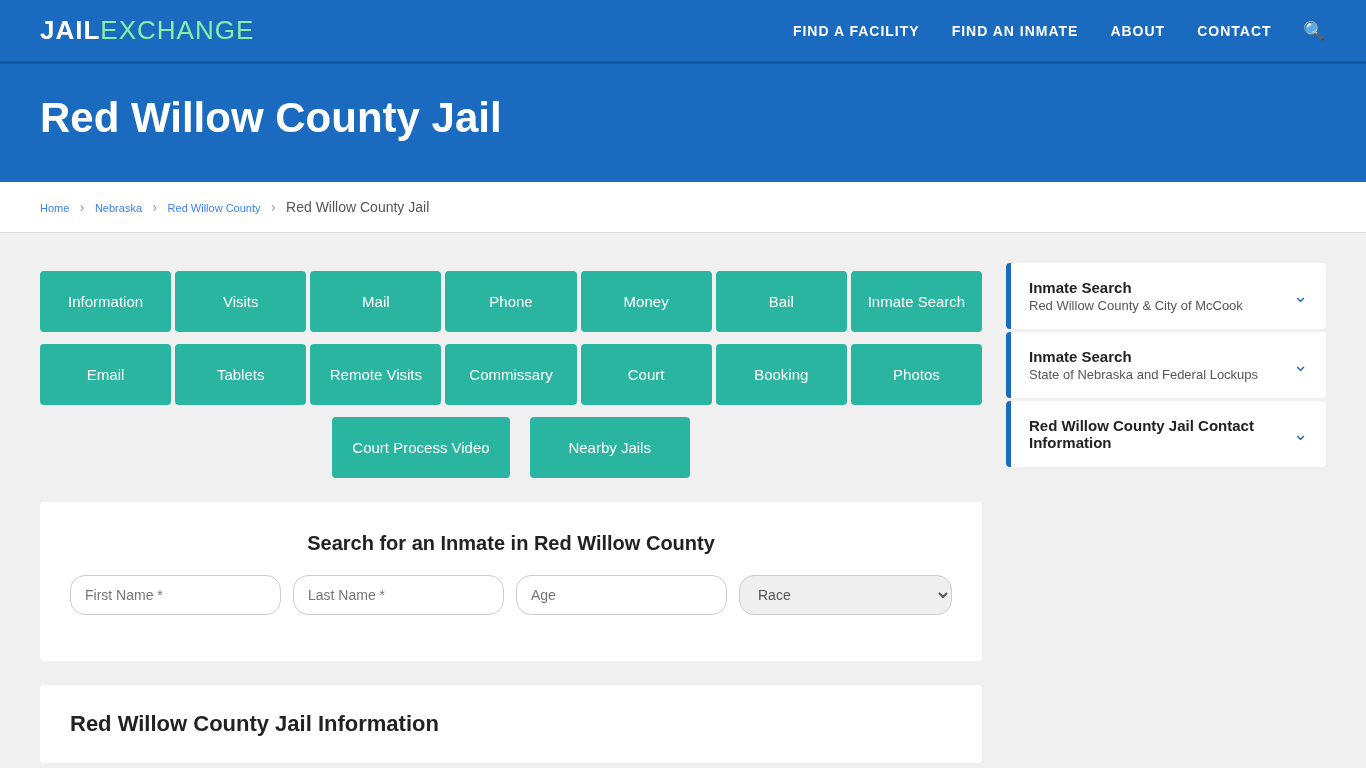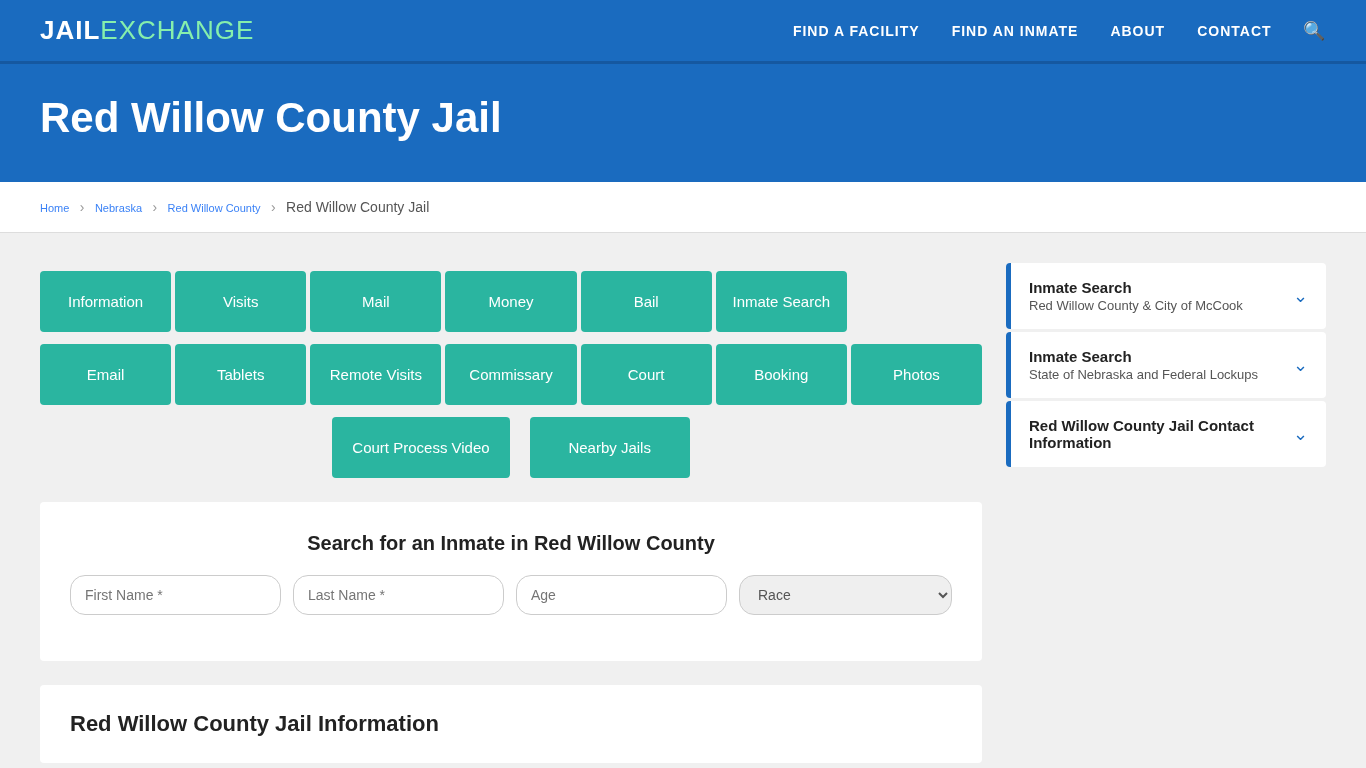--- a/index.html
+++ b/index.html
@@ -252,20 +252,21 @@
   <span class="breadcrumb-current">Red Willow County Jail</span>
 </div>
 
 <div class="main-content">
   <div class="left-col">
 
     <div class="button-grid">
       <button class="nav-btn">Information</button>
       <button class="nav-btn">Visits</button>
       <button class="nav-btn">Mail</button>
+      <button class="nav-btn">Phone</button>
       <button class="nav-btn">Money</button>
       <button class="nav-btn">Bail</button>
       <button class="nav-btn">Inmate Search</button>
     </div>
 
     <div class="button-grid">
       <button class="nav-btn">Email</button>
       <button class="nav-btn">Tablets</button>
       <button class="nav-btn">Remote Visits</button>
       <button class="nav-btn">Commissary</button>

